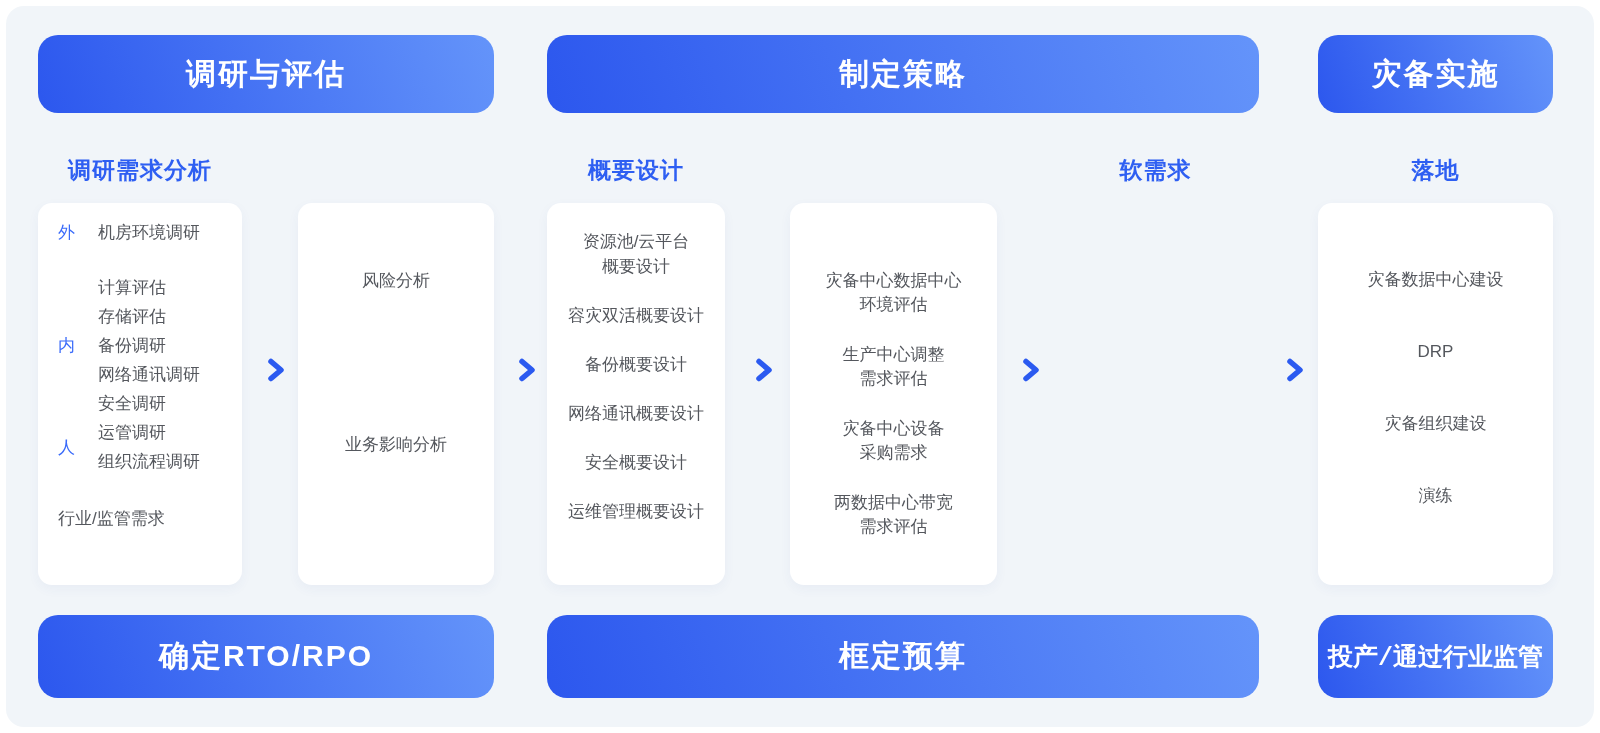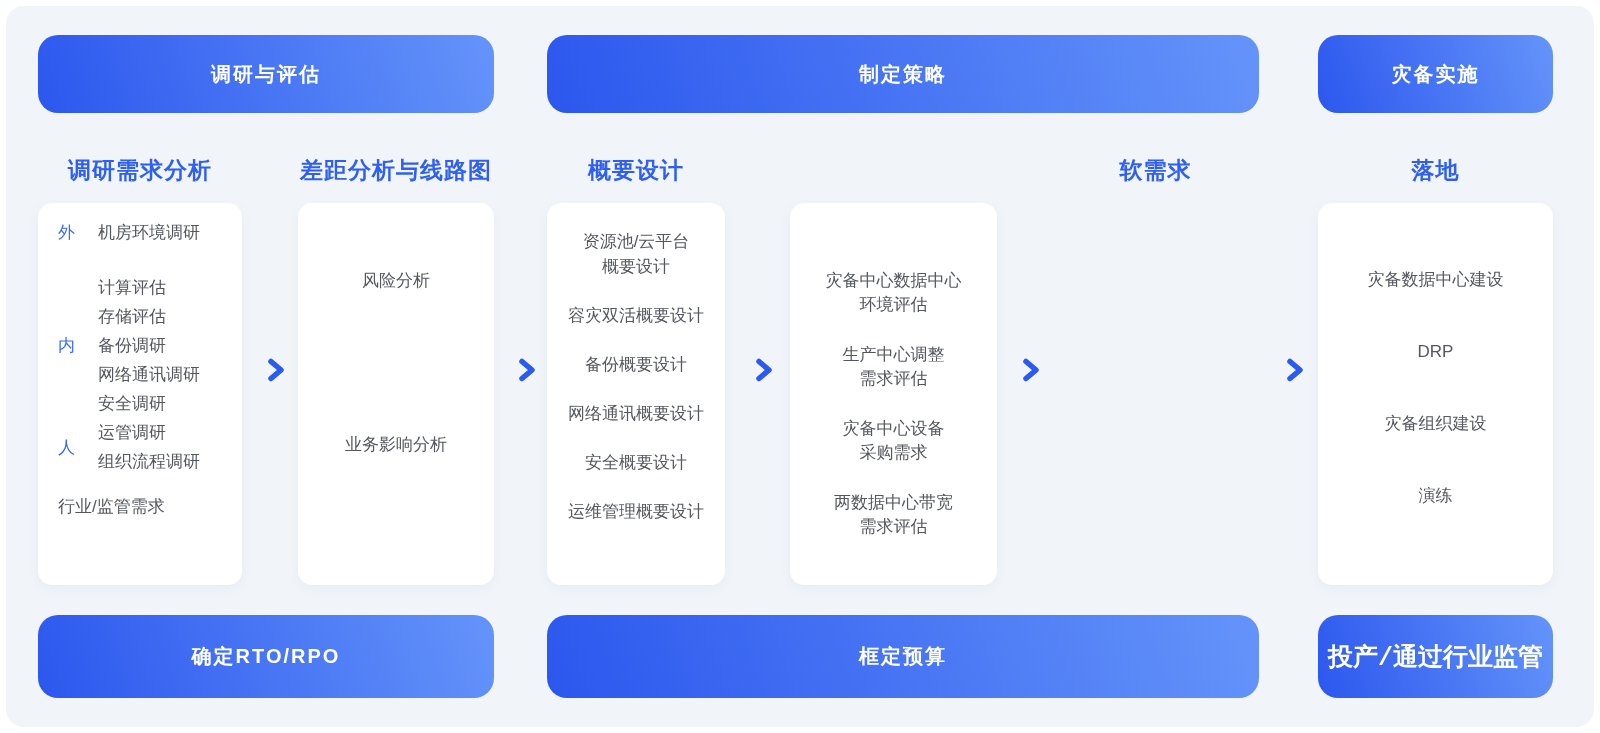--- a/index.html
+++ b/index.html
@@ -7,21 +7,21 @@
        font-family:"Liberation Sans","DejaVu Sans",sans-serif;}
   .panel{position:absolute;left:6px;top:6px;width:1588px;height:721px;
          background:#f1f5f9;border-radius:18px;box-sizing:border-box;
          padding:29px 32px;}
   .grid{display:grid;
         grid-template-columns:204px 56px 196px 53px 178px 65px 207px 55px 207px 59px 235px;
         grid-template-rows:78px 42px 30px 18px 382px 30px 83px;}
   
   .bar{background:linear-gradient(70deg,#2c57ee 0%,#6494fa 100%);
        border-radius:20px;display:flex;align-items:center;justify-content:center;
-       color:#ffffff;font-weight:700;font-size:20px;letter-spacing:2px;}
+       color:#ffffff;font-weight:700;font-size:30px;letter-spacing:2px;}
   .bar.small-text{font-size:25px;letter-spacing:0;font-family:Liberation Mono, monospace;}
   .h1{grid-column:1/4;grid-row:1;}
   .h2{grid-column:5/10;grid-row:1;}
   .h3{grid-column:11/12;grid-row:1;}
   .f1{grid-column:1/4;grid-row:7;}
   .f2{grid-column:5/10;grid-row:7;}
   .f3{grid-column:11/12;grid-row:7;}
   
   .coltitle{grid-row:3;display:flex;align-items:center;justify-content:center;
             color:#2e5ff2;font-weight:700;font-size:23px;letter-spacing:1px;}
@@ -48,21 +48,21 @@
   .card6 .item{line-height:28px;}
   .item{white-space:pre-line;}
   
   .c1row{display:flex;}
   .c1row + .c1row{margin-top:0;}
   .row-wai{margin-bottom:26px;}
   .row-ren{margin-top:18px;}
   .glabel{width:40px;flex:0 0 40px;display:flex;align-items:center;
           color:#3a6bfa;font-size:17px;}
   .gitems .item{line-height:29px;}
-  .solo{margin-top:16px;line-height:29px;}
+  .solo{margin-top:28px;line-height:29px;}
   
   .arrow{grid-row:5;align-self:center;justify-self:center;
          transform:translateY(-24px);display:flex;}
   .a1{grid-column:2;} .a2{grid-column:4;} .a3{grid-column:6;}
   .a4{grid-column:8;} .a5{grid-column:10;}
 </style>
 </head>
 <body>
 
 <svg width="0" height="0" style="position:absolute" aria-hidden="true">
@@ -75,21 +75,20 @@
 </svg>
 
 <div class="panel">
   <div class="grid">
 
     <div class="bar h1">调研与评估</div>
     <div class="bar h2">制定策略</div>
     <div class="bar h3">灾备实施</div>
 
     <div class="coltitle t1">调研需求分析</div>
-    <div class="coltitle t2">差距分析与线路图</div>
     <div class="coltitle t3">概要设计</div>
     <div class="coltitle t5">软需求</div>
     <div class="coltitle t6">落地</div>
 
     <div class="card card1">
       <div class="c1row row-wai">
         <span class="glabel">外</span>
         <div class="gitems">
           <div class="item">机房环境调研</div>
         </div>

